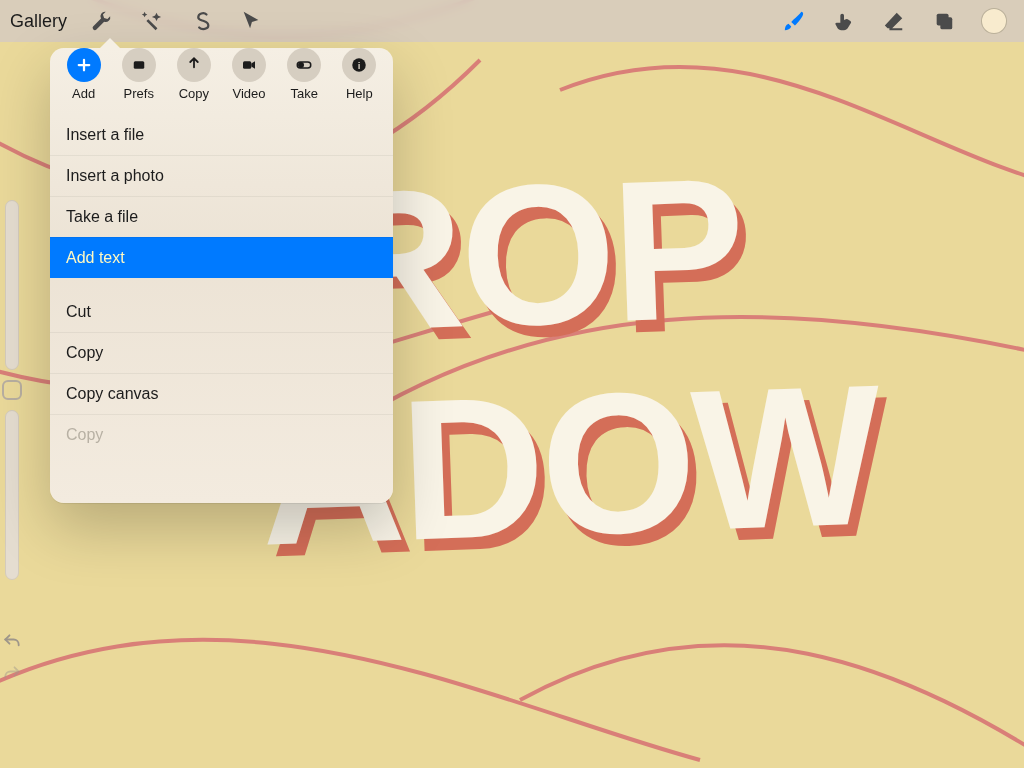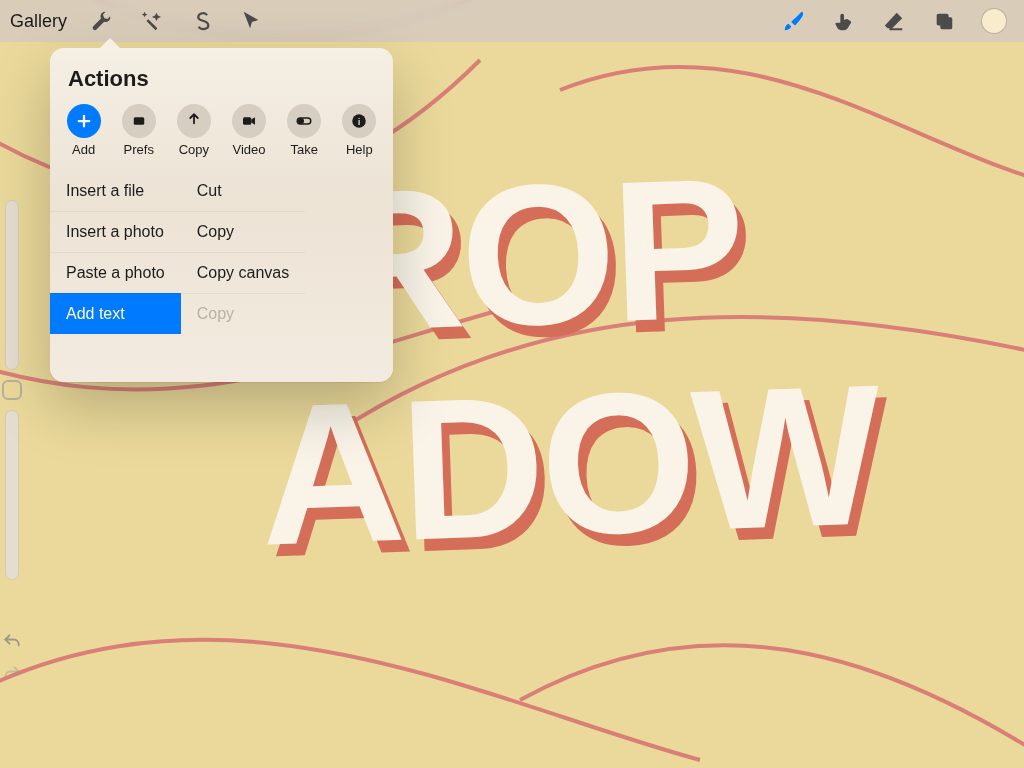--- a/index.html
+++ b/index.html
@@ -80,21 +80,21 @@
   }
   .tab .chip {
     width: 34px; height: 34px; border-radius: 50%;
     background: #d6cec1; display: flex; align-items: center; justify-content: center;
     color: #1c1c1c;
   }
   .tab.active .chip { background: #007aff; color: #fff; }
   .tab .lbl { font-size: 13px; color: #1c1c1c; }
   .tab .chip svg { width: 18px; height: 18px; }
 
-  .menu { display: flex; flex-direction: row; padding: 4px 0; }
+  .menu { display: flex; flex-direction: column; padding: 4px 0; }
   .menu-group { margin-bottom: 14px; }
   .menu-item {
     font-size: 16px; color: #1c1c1c; padding: 11px 16px; cursor: pointer;
     border-top: 1px solid rgba(0,0,0,0.05);
   }
   .menu-group .menu-item:first-child { border-top: none; }
   .menu-item.selected { background: #007aff; color: #fef9c3; }
   .menu-item.disabled { color: #b8b1a4; cursor: default; }
 
   
@@ -205,21 +205,20 @@
   </span>
   <span style="opacity:.45">
     <svg width="20" height="20" viewBox="0 0 24 24" fill="none" stroke="currentColor" stroke-width="2.2" stroke-linecap="round">
         <path d="M15 14l5-5-5-5"></path>
         <path d="M20 9H10a6 6 0 00-6 6v1"></path>
       </svg>
   </span>
 </div>
 
 <div class="popover">
-  <h2>Actions</h2>
 
   <div class="tab-row">
     <div class="tab active">
       <div class="chip">
           <svg viewBox="0 0 24 24" fill="none" stroke="currentColor" stroke-width="3" stroke-linecap="round">
             <path d="M12 5v14M5 12h14"></path>
           </svg>
         </div>
       <span class="lbl">Add</span>
     </div>
@@ -265,21 +264,21 @@
           </svg>
         </div>
       <span class="lbl">Help</span>
     </div>
   </div>
 
   <div class="menu">
     <div class="menu-group">
       <div class="menu-item">Insert a file</div>
       <div class="menu-item">Insert a photo</div>
-      <div class="menu-item">Paste a photo</div>
+      <div class="menu-item">Take a file</div>
       <div class="menu-item selected">Add text</div>
     </div>
     <div class="menu-group">
       <div class="menu-item">Cut</div>
       <div class="menu-item">Copy</div>
       <div class="menu-item">Copy canvas</div>
       <div class="menu-item disabled">Copy</div>
     </div>
   </div>
 </div>

